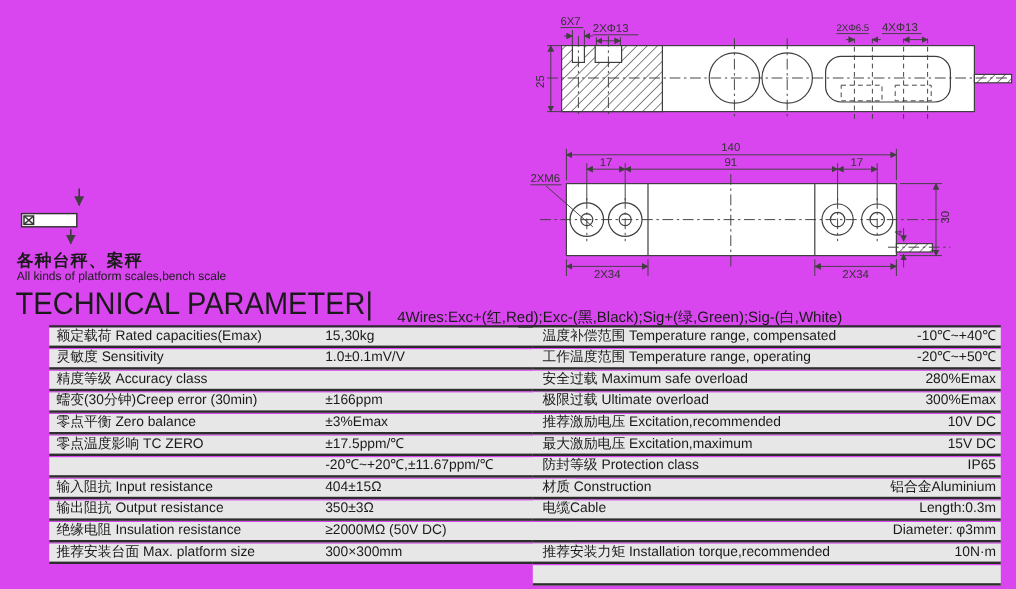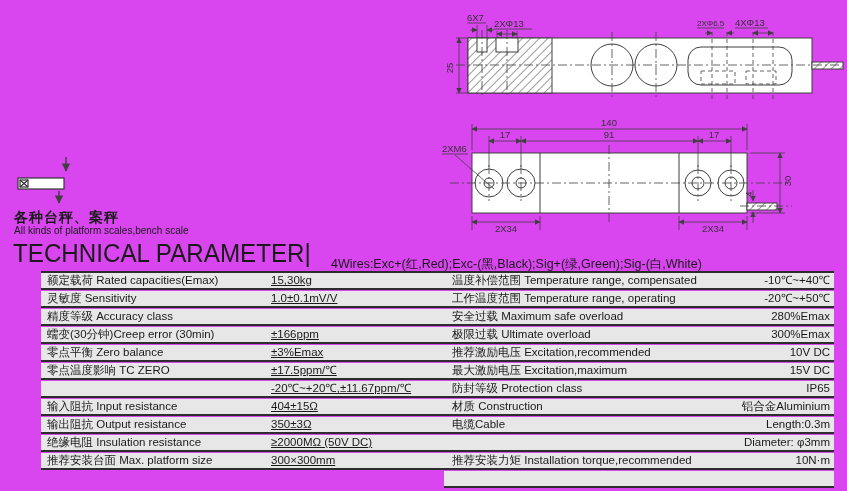--- a/index.html
+++ b/index.html
@@ -9,21 +9,21 @@
   .hdr-cn{position:absolute;left:14px;top:209px;font-size:14px;font-weight:bold;letter-spacing:1px;}
   .hdr-en{position:absolute;left:14px;top:225px;font-size:10px;}
   .title{position:absolute;left:13px;top:238px;font-size:26px;transform:scaleX(.93);transform-origin:left top;white-space:nowrap;}
   .wiring{position:absolute;left:331px;top:256px;font-size:12.5px;white-space:nowrap;text-align:right;}
   .spec-table{position:absolute;top:271px;border-top:2px solid #2d2d2d;}
   .spec-table.t-left{left:25px;width:438px;margin-left:16px;}
   .spec-table.t-right{left:432px;width:390px;padding-left:12px;}
   .row{display:flex;height:15px;line-height:15px;background:#e7e7e7;border-bottom:2px solid #2d2d2d;
        margin-bottom:1px;font-size:11.5px;white-space:nowrap;}
   .t-left .lbl{width:224px;padding-left:6px;overflow:hidden;}
-  .t-left .val{flex:1;overflow:hidden;text-decoration:underline;}
+  .t-left .val{flex:1;overflow:hidden;}
   .t-right .lbl{flex:1;padding-left:8px;overflow:hidden;}
   .t-right .val{padding-right:4px;text-align:right;}
   svg text{font-family:"Liberation Sans",sans-serif;fill:#333;}
 </style>
 </head>
 <body>
 
 <div class="page">
 
   <svg class="drawing-layer" width="847" height="250" viewBox="0 0 847 250">

